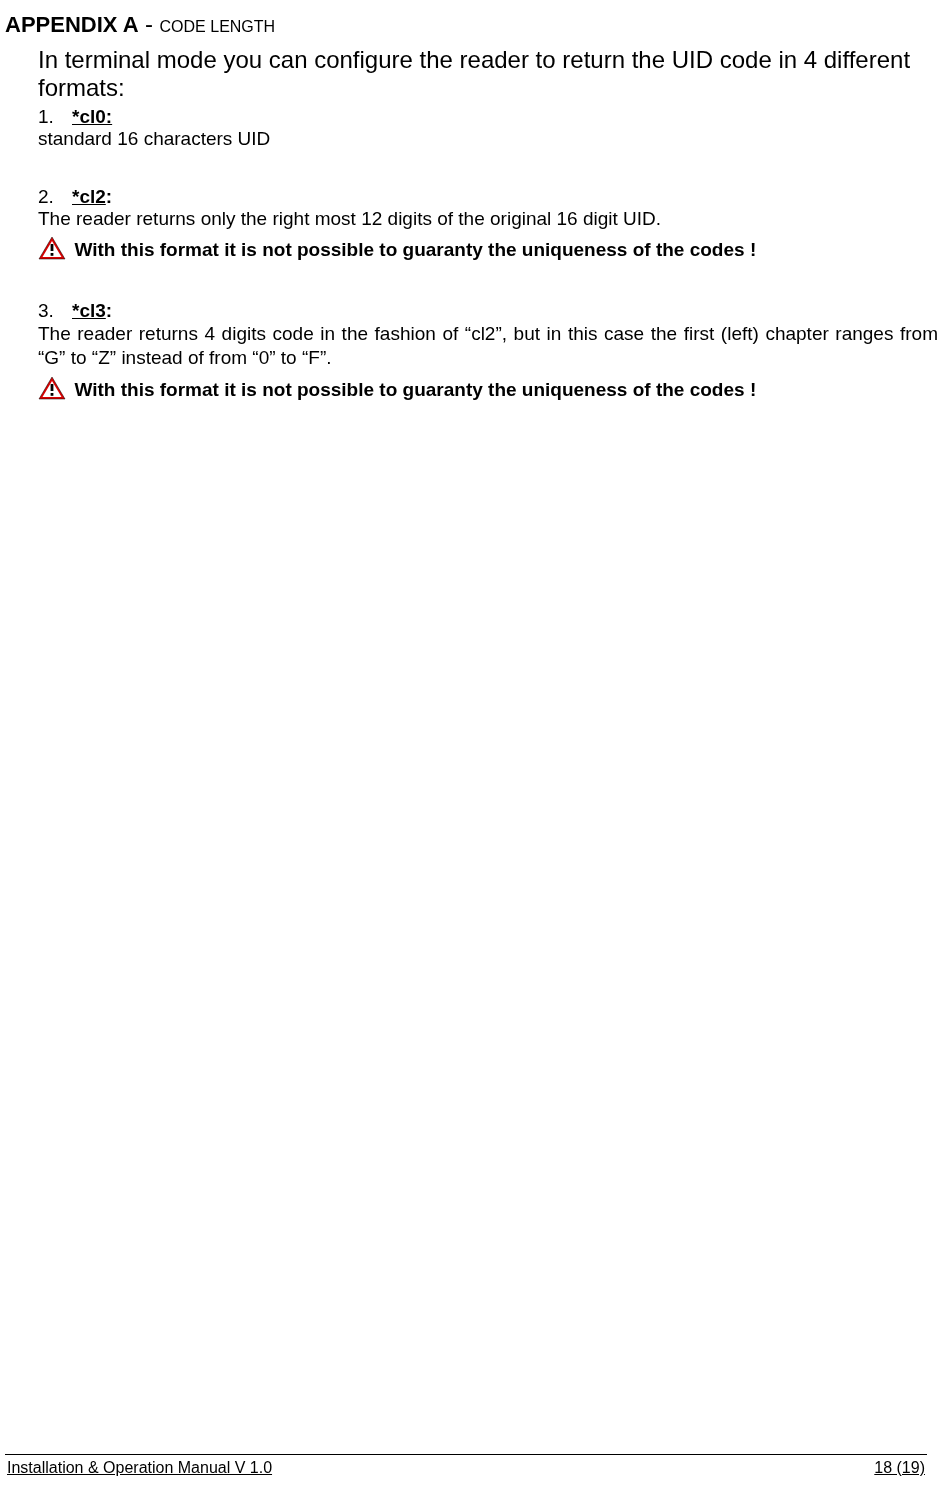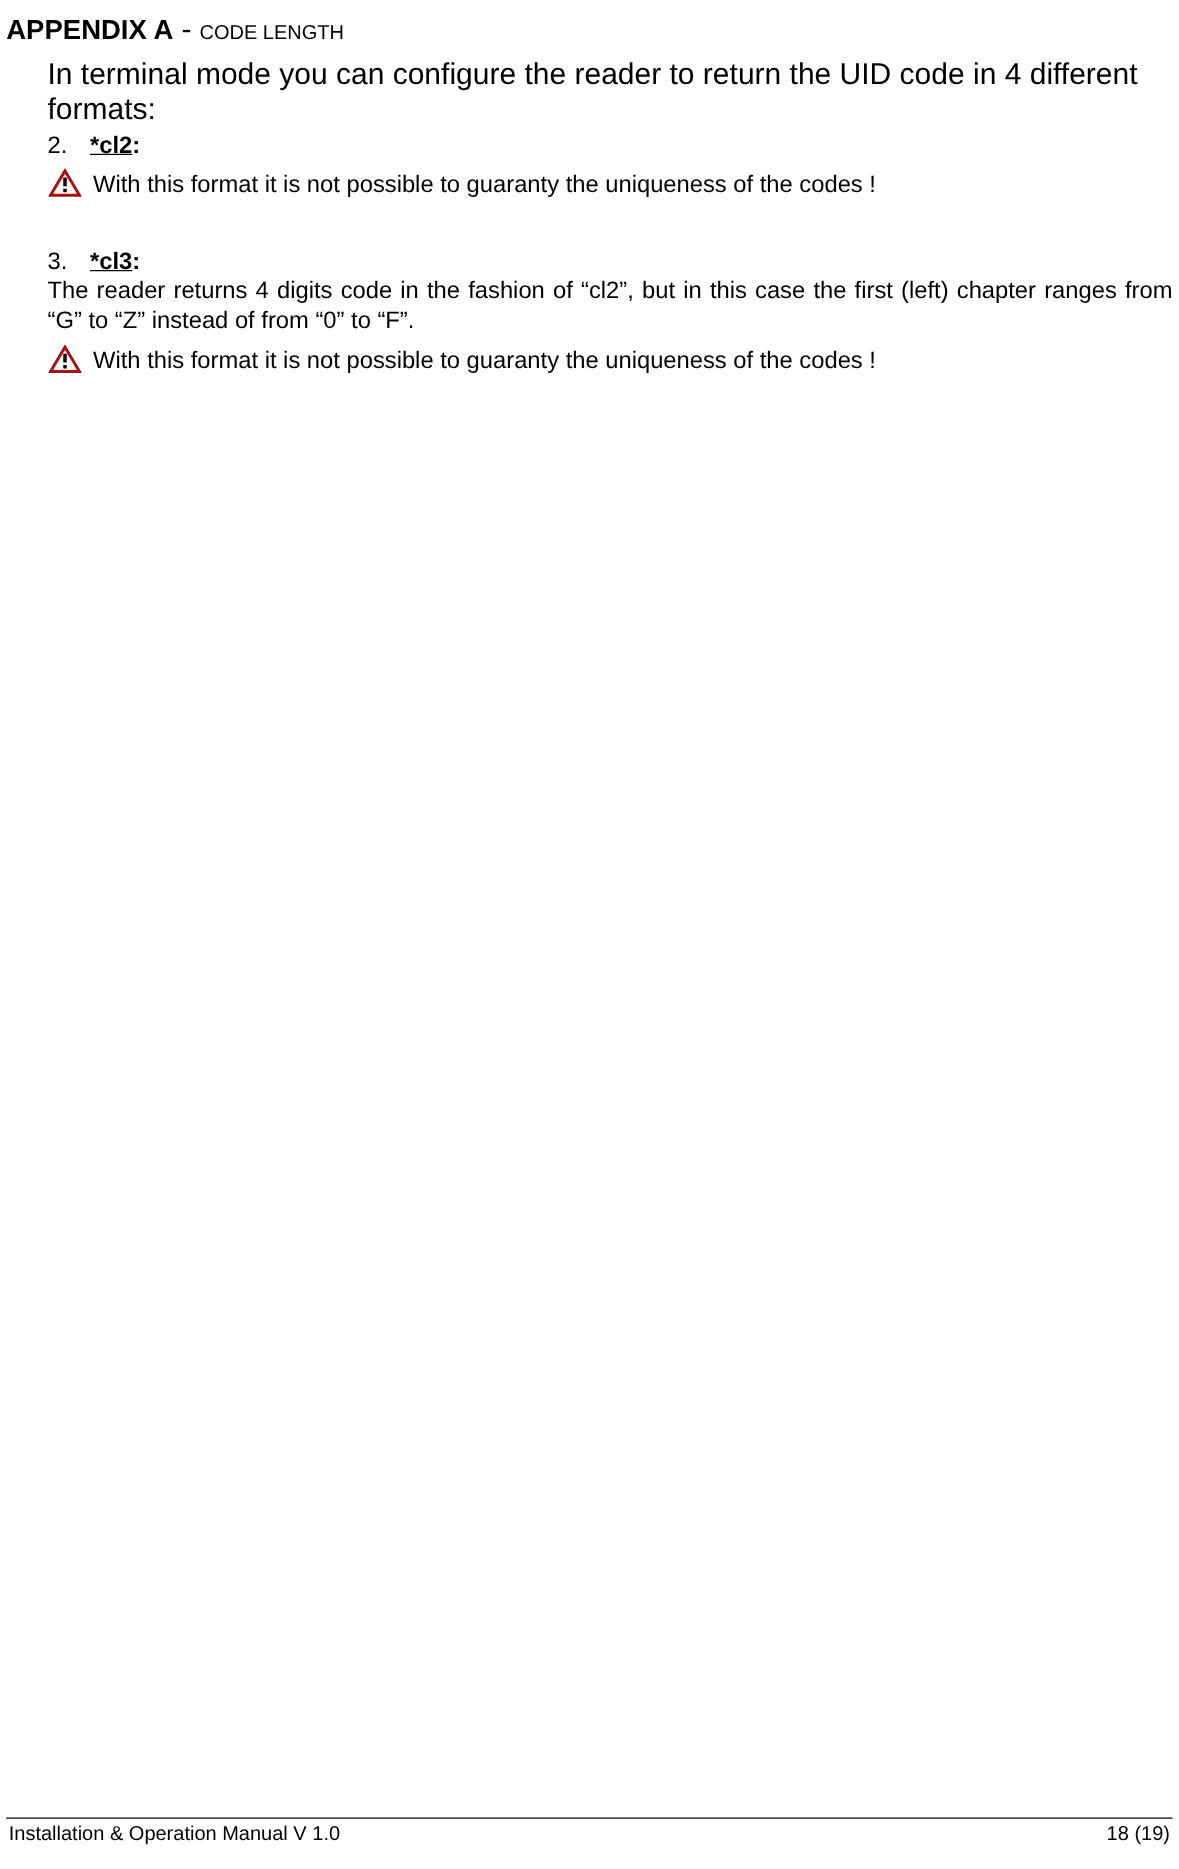--- a/index.html
+++ b/index.html
@@ -65,34 +65,35 @@
     .warning-row {
       margin-top: 6px;
       margin-bottom: 8px;
     }
     .warning-icon {
       display: inline-block;
       vertical-align: middle;
       margin-right: 4px;
     }
     .warning-text {
-      font-weight: normal;
+      font-weight: bold;
       font-size: 19px;
       vertical-align: middle;
     }
     .justify {
       text-align: justify;
       font-size: 19px;
       line-height: 1.25;
     }
     .footer {
       position: absolute;
       bottom: 18px;
       left: 5px;
-      right: 5px;
+      right: 16px;
+      text-decoration: underline;
     }
     .footer-line {
       border-top: 1px solid #000;
       margin-bottom: 4px;
     }
     .footer-row {
       display: flex;
       justify-content: space-between;
       font-size: 16px;
       padding: 0 2px;
@@ -104,25 +105,32 @@
 <div class="page-content">
   <div class="heading-row">
     <span class="heading-main">APPENDIX A</span>
     <span class="heading-dash">-</span>
     <span class="heading-sub">CODE LENGTH</span>
   </div>
 
   <div class="indent-block">
     <div class="intro">In terminal mode you can configure the reader to return the UID code in 4 different formats:</div>
 
+    <div class="section">
+      <div>
+        <span class="list-num">1.</span><span class="cmd">*cl0:</span><span class="colon"></span>
+      </div>
+      <div class="body-line">standard 16 characters UID</div>
+    </div>
 
     <div class="section">
       <div>
         <span class="list-num">2.</span><span class="cmd">*cl2</span><span class="colon">:</span>
       </div>
+      <div class="body-line">The reader returns only the right most 12 digits of the original 16 digit UID.</div>
       <div class="warning-row">
         <span class="warning-icon">
           <svg width="28" height="24" viewBox="0 0 28 24">
             <polygon points="14,1 27,23 1,23" fill="#d80000" stroke="#000" stroke-width="0.5"></polygon>
             <polygon points="14,5 23.5,21 4.5,21" fill="#fff"></polygon>
             <rect x="12.6" y="8" width="2.8" height="7" fill="#000"></rect>
             <rect x="12.6" y="17" width="2.8" height="2.8" fill="#000"></rect>
           </svg>
         </span>
         <span class="warning-text">With this format it is not possible to guaranty the uniqueness of the codes !</span>

